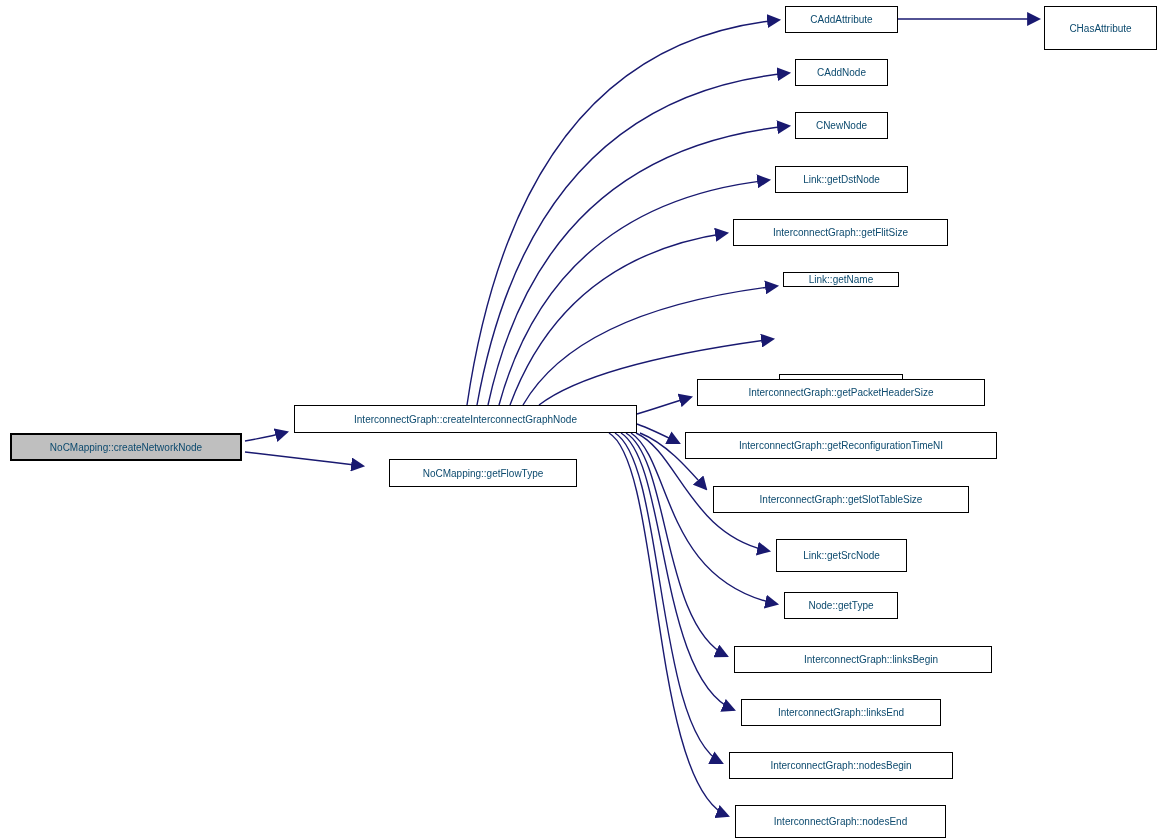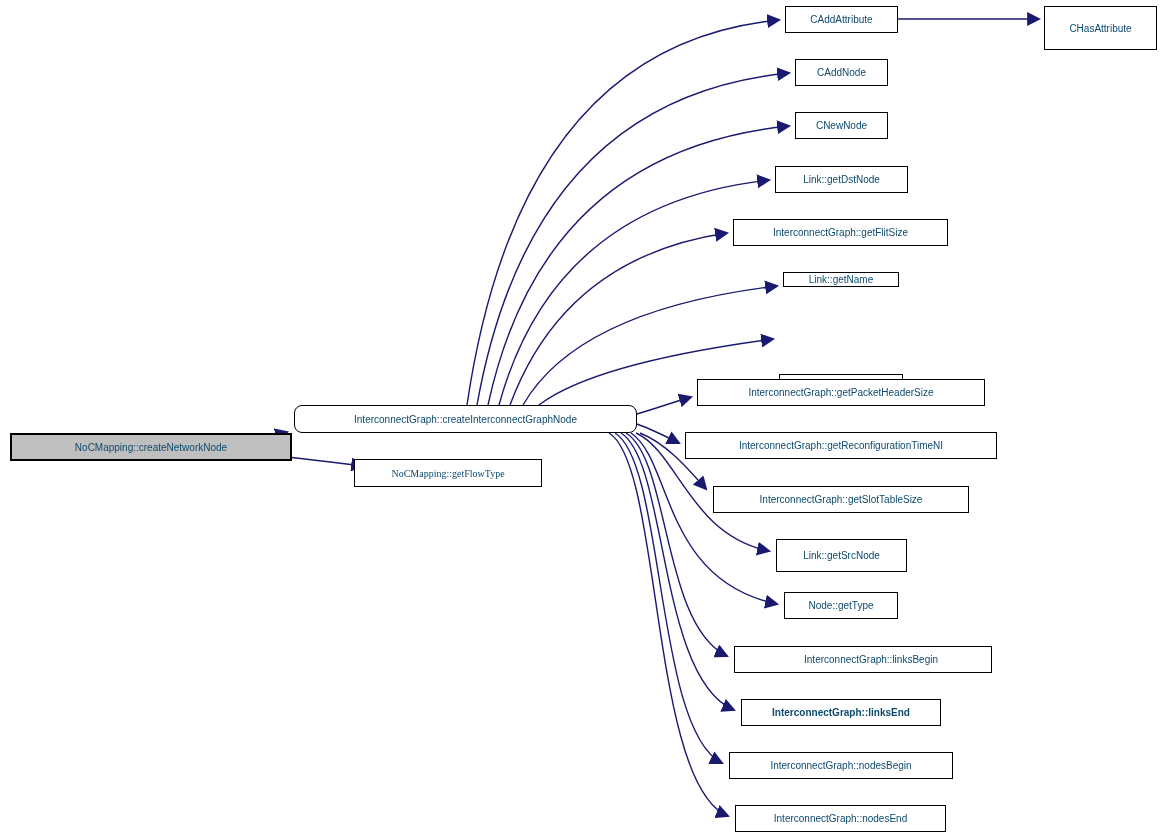--- a/index.html
+++ b/index.html
@@ -55,25 +55,25 @@
     <path class="edge" marker-end="url(#arrow)" d="M 640 433 C 665 443, 685 465, 706 489"></path>
     <path class="edge" marker-end="url(#arrow)" d="M 636 433 C 678 452, 690 535, 769 551"></path>
     <path class="edge" marker-end="url(#arrow)" d="M 631 433 C 672 460, 662 580, 777 604"></path>
     <path class="edge" marker-end="url(#arrow)" d="M 626 433 C 670 460, 662 625, 727 656"></path>
     <path class="edge" marker-end="url(#arrow)" d="M 621 433 C 668 462, 658 678, 734 710"></path>
     <path class="edge" marker-end="url(#arrow)" d="M 615 433 C 665 463, 655 730, 722 763"></path>
     <path class="edge" marker-end="url(#arrow)" d="M 609 433 C 662 464, 650 785, 728 816"></path>
     <path class="edge" marker-end="url(#arrow)" d="M 898 19 L 1039 19"></path>
   </svg>
 
-  <div class="node highlight" style="left:10px;top:433px;width:282px;">NoCMapping::createNetworkNode</div>
+  <div class="node highlight" style="left:10px;top:433px;width:232px;">NoCMapping::createNetworkNode</div>
 
-  <div class="node" style="left:294px;top:405px;width:343px;border-radius:8px;">InterconnectGraph::createInterconnectGraphNode</div>
+  <div class="node" style="left:294px;top:405px;width:343px;">InterconnectGraph::createInterconnectGraphNode</div>
 
-  <div class="node" style="left:354px;top:459px;width:188px;font-family:Liberation Serif, serif;">NoCMapping::getFlowType</div>
+  <div class="node" style="left:389px;top:459px;width:188px;">NoCMapping::getFlowType</div>
 
   <div class="node" style="left:785px;top:6px;width:113px;height:27px;">CAddAttribute</div>
 
   <div class="node" style="left:1044px;top:6px;width:113px;height:44px;">CHasAttribute</div>
 
   <div class="node" style="left:795px;top:59px;width:93px;height:27px;">CAddNode</div>
 
   <div class="node" style="left:795px;top:112px;width:93px;height:27px;">CNewNode</div>
 
   <div class="node" style="left:775px;top:166px;width:133px;height:27px;">Link::getDstNode</div>
@@ -89,19 +89,19 @@
   <div class="node" style="left:685px;top:432px;width:312px;height:27px;">InterconnectGraph::getReconfigurationTimeNI</div>
 
   <div class="node" style="left:713px;top:486px;width:256px;height:27px;">InterconnectGraph::getSlotTableSize</div>
 
   <div class="node" style="left:776px;top:539px;width:131px;height:33px;">Link::getSrcNode</div>
 
   <div class="node" style="left:784px;top:592px;width:114px;height:27px;">Node::getType</div>
 
   <div class="node" style="left:734px;top:646px;width:258px;height:27px;padding-left:16px;">InterconnectGraph::linksBegin</div>
 
-  <div class="node" style="left:741px;top:699px;width:200px;height:27px;font-weight:bold;">InterconnectGraph::linksEnd</div>
+  <div class="node" style="left:741px;top:699px;width:200px;height:27px;">InterconnectGraph::linksEnd</div>
 
   <div class="node" style="left:729px;top:752px;width:224px;height:27px;">InterconnectGraph::nodesBegin</div>
 
-  <div class="node" style="left:735px;top:805px;width:211px;height:27px;">InterconnectGraph::nodesEnd</div>
+  <div class="node" style="left:735px;top:805px;width:211px;height:33px;">InterconnectGraph::nodesEnd</div>
 
 </div>
 
 </body></html>

